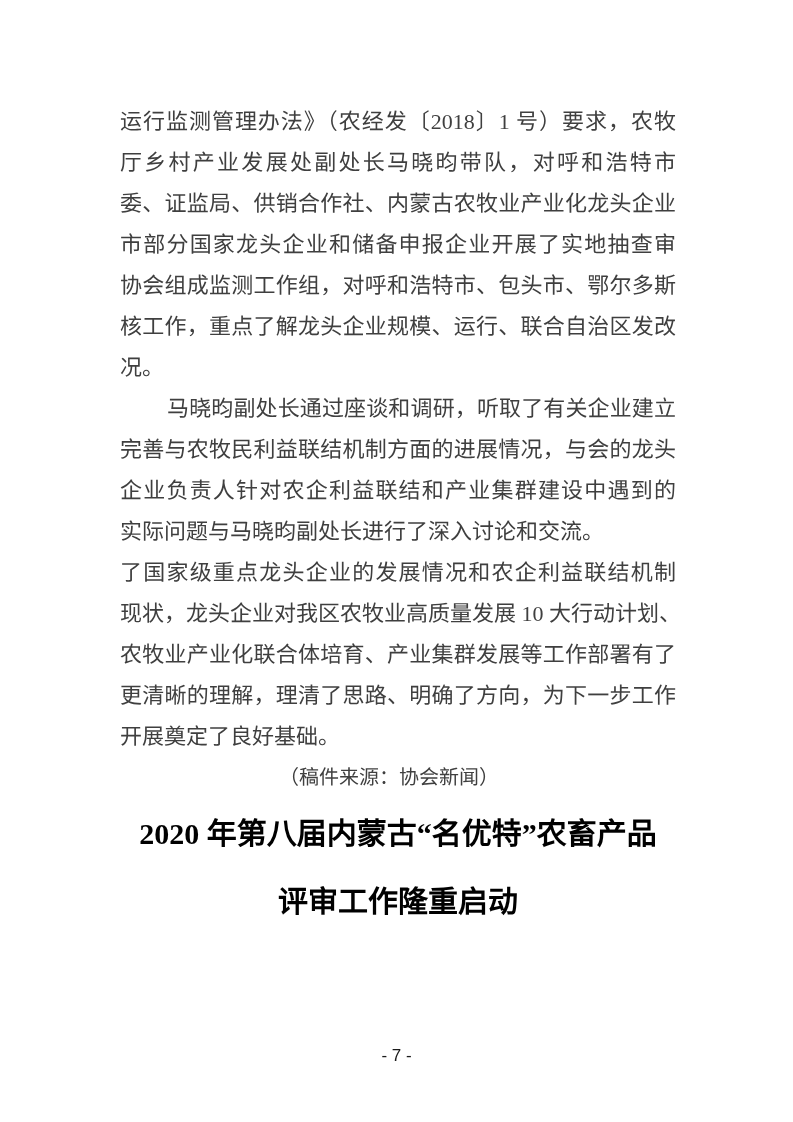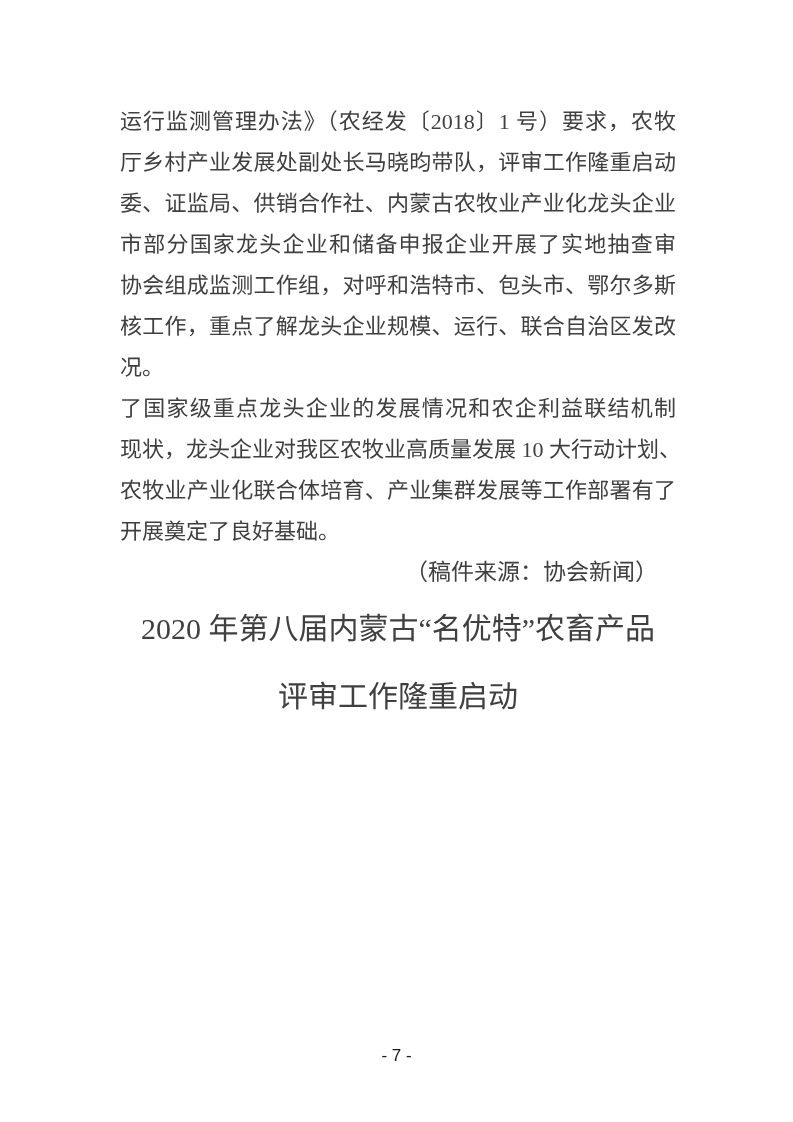--- a/index.html
+++ b/index.html
@@ -25,30 +25,30 @@
     white-space: nowrap;
     overflow: hidden;
   }
   .j {
     text-align: justify;
     text-align-last: justify;
     text-justify: inter-character;
   }
   .indent { text-indent: 47px; }
   .source-line {
-    font-size: 23px;
+    font-size: 20px;
     line-height: 41px;
     height: 41px;
-    text-align: right;
+    text-align: center;
     padding-right: 18px;
     white-space: nowrap;
   }
   .headline {
-    font-weight: normal;
-    color: #404040;
+    font-weight: bold;
+    color: #000000;
     text-align: center;
     font-size: 30px;
     line-height: 40px;
     white-space: nowrap;
     font-family: "Liberation Serif", "DejaVu Serif", serif;
   }
   .headline.first { margin-top: 16px; }
   .headline.second { margin-top: 28px; text-align: center; }
   .page-number {
     position: absolute;
@@ -64,33 +64,40 @@
 </style>
 </head>
 <body>
 
 <div class="page">
 
   <div class="text-col">
 
     <div>
       <div class="bodyline j">运行监测管理办法》（农经发〔2018〕1 号）要求，农牧</div>
-      <div class="bodyline j">厅乡村产业发展处副处长马晓昀带队，评审工作隆重启动</div>
+      <div class="bodyline j">厅乡村产业发展处副处长马晓昀带队，对呼和浩特市</div>
       <div class="bodyline j">委、证监局、供销合作社、内蒙古农牧业产业化龙头企业</div>
       <div class="bodyline j">市部分国家龙头企业和储备申报企业开展了实地抽查审</div>
       <div class="bodyline j">协会组成监测工作组，对呼和浩特市、包头市、鄂尔多斯</div>
       <div class="bodyline j">核工作，重点了解龙头企业规模、运行、联合自治区发改</div>
       <div class="bodyline">况。</div>
     </div>
 
+    <div>
+      <div class="bodyline j indent">马晓昀副处长通过座谈和调研，听取了有关企业建立</div>
+      <div class="bodyline j">完善与农牧民利益联结机制方面的进展情况，与会的龙头</div>
+      <div class="bodyline j">企业负责人针对农企利益联结和产业集群建设中遇到的</div>
+      <div class="bodyline">实际问题与马晓昀副处长进行了深入讨论和交流。</div>
+    </div>
 
     <div>
       <div class="bodyline j">了国家级重点龙头企业的发展情况和农企利益联结机制</div>
       <div class="bodyline j">现状，龙头企业对我区农牧业高质量发展 10 大行动计划、</div>
       <div class="bodyline j">农牧业产业化联合体培育、产业集群发展等工作部署有了</div>
+      <div class="bodyline j">更清晰的理解，理清了思路、明确了方向，为下一步工作</div>
       <div class="bodyline">开展奠定了良好基础。</div>
     </div>
 
     <div class="source-line">（稿件来源：协会新闻）</div>
 
     <div class="headline first">2020 年第八届内蒙古“名优特”农畜产品</div>
     <div class="headline second">评审工作隆重启动</div>
 
   </div>
 

